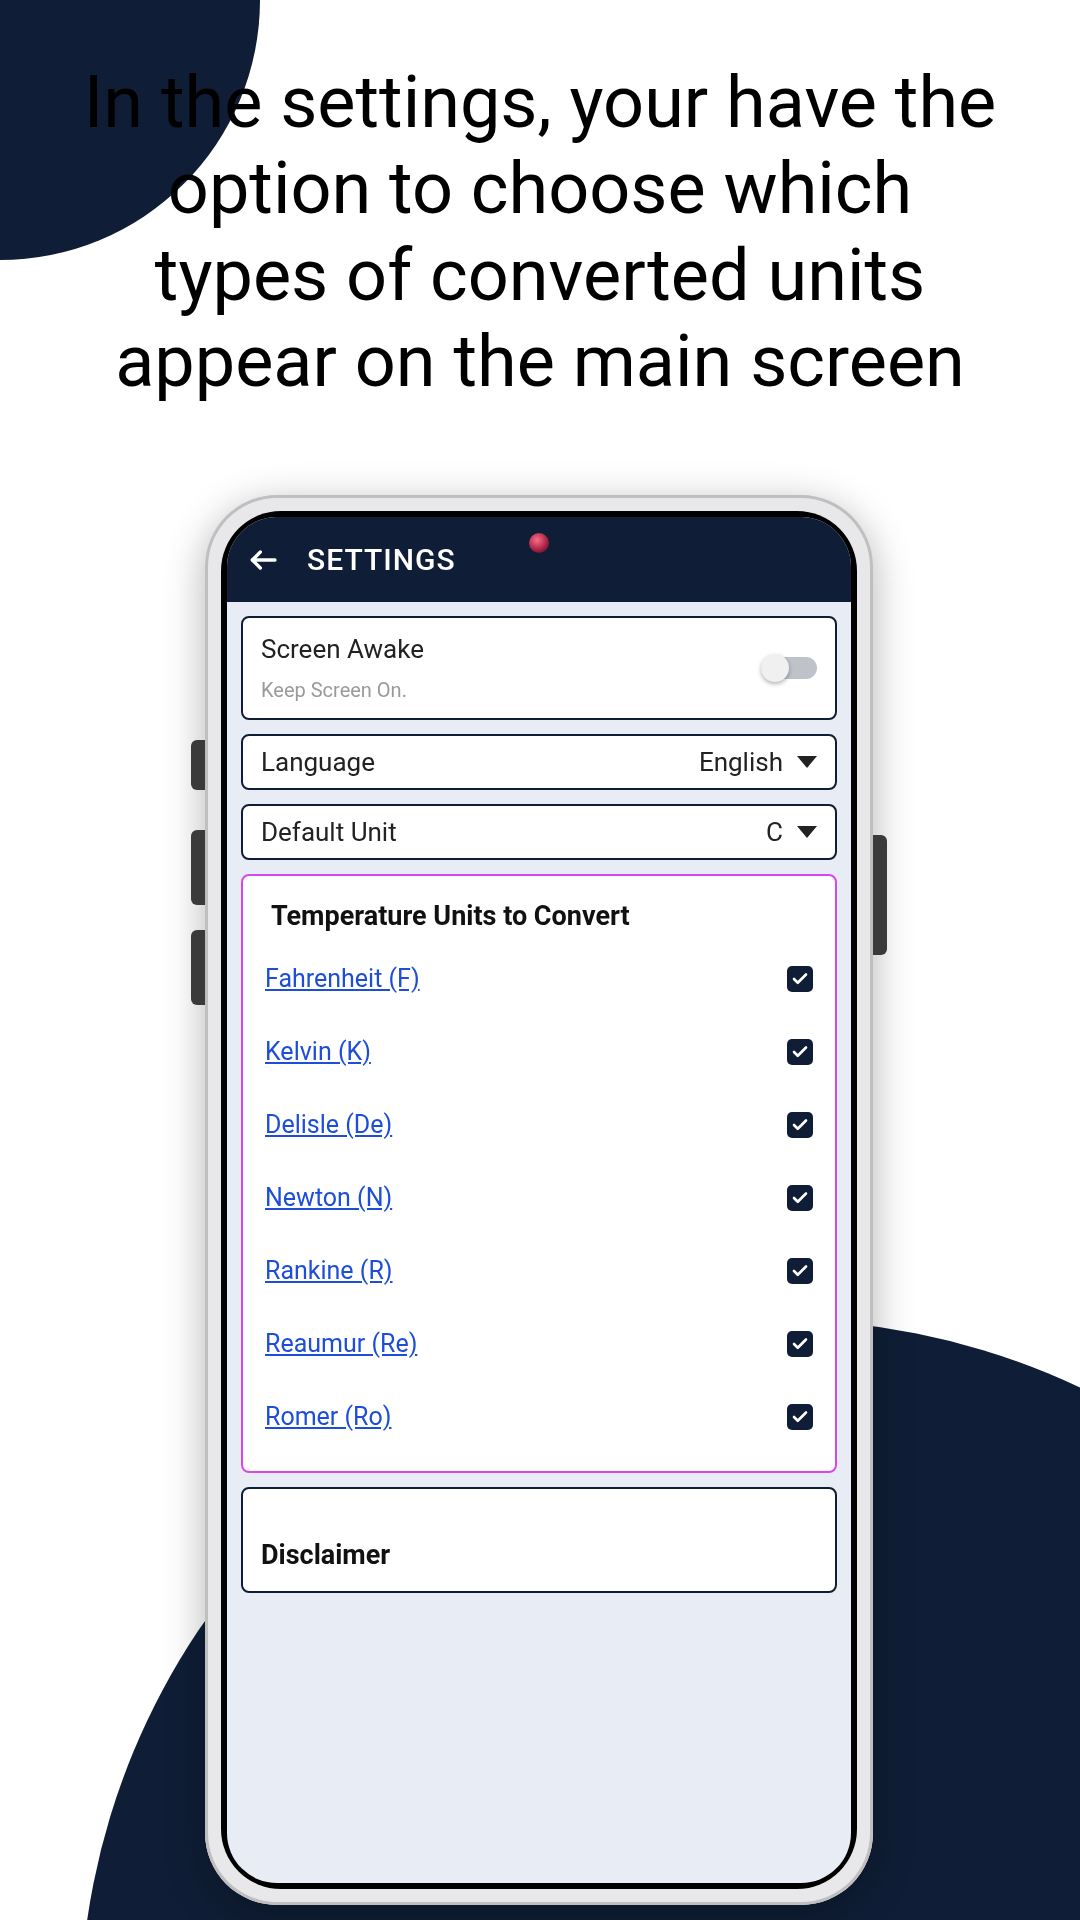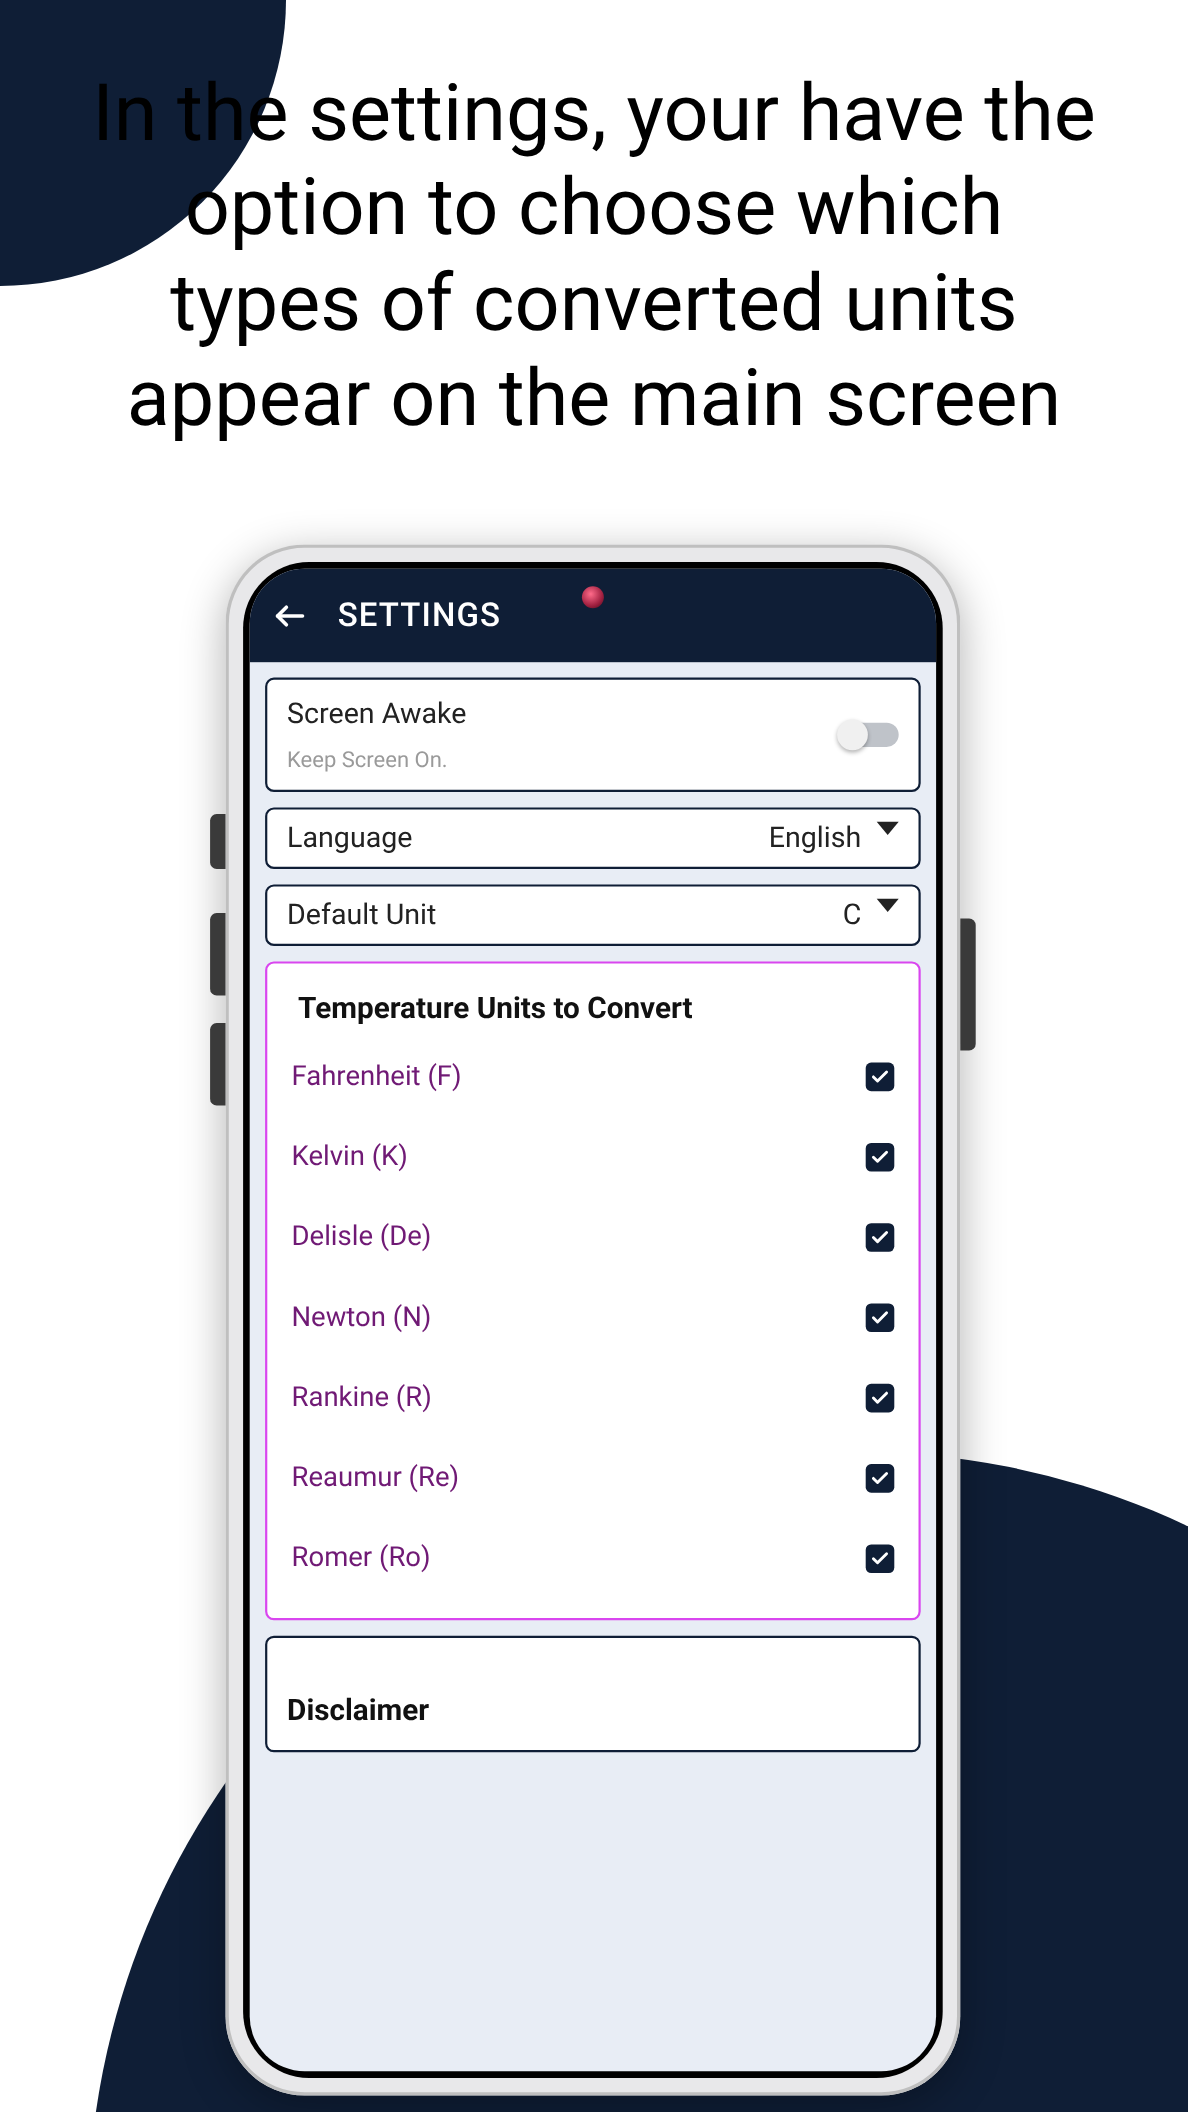--- a/index.html
+++ b/index.html
@@ -155,21 +155,21 @@
   border: 2px solid #0f1e36;
   border-radius: 8px;
   padding: 0;
   height: 56px;
   display: flex;
   align-items: center;
   justify-content: space-between;
   padding: 0 18px;
 }
 .select-label { font-size: 26px; color: #222; }
-.select-value-wrap { display: flex; align-items: flex-start; gap: 14px; }
+.select-value-wrap { display: flex; align-items: center; gap: 14px; }
 .select-value { font-size: 26px; color: #222; }
 .chevron-down {
   width: 0; height: 0;
   border-left: 10px solid transparent;
   border-right: 10px solid transparent;
   border-top: 12px solid #222;
 }
 .units-card {
   background: #ffffff;
   border: 2px solid #d946ef;
@@ -182,21 +182,21 @@
   color: #111;
   margin-bottom: 10px;
   padding-left: 10px;
 }
 .unit-row {
   display: flex;
   align-items: center;
   justify-content: space-between;
   padding: 22px 4px;
 }
-.unit-label { font-size: 25px; color: #701a75; }
+.unit-label { font-size: 25px; color: #1d4ed8; text-decoration: underline; }
 .checkbox {
   width: 26px; height: 26px;
   background: #0f1e36;
   border-radius: 5px;
   display: flex;
   align-items: center;
   justify-content: center;
 }
 .checkbox svg { width: 18px; height: 18px; }
 .disclaimer-card {

